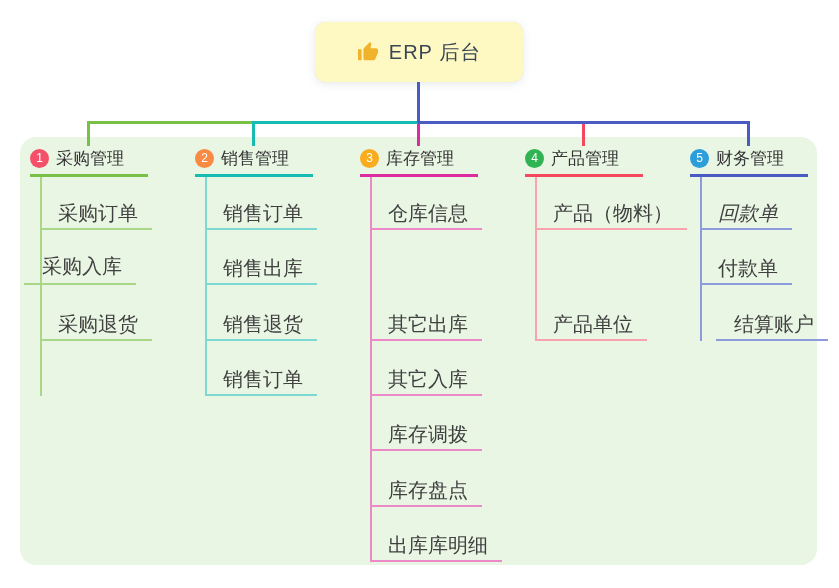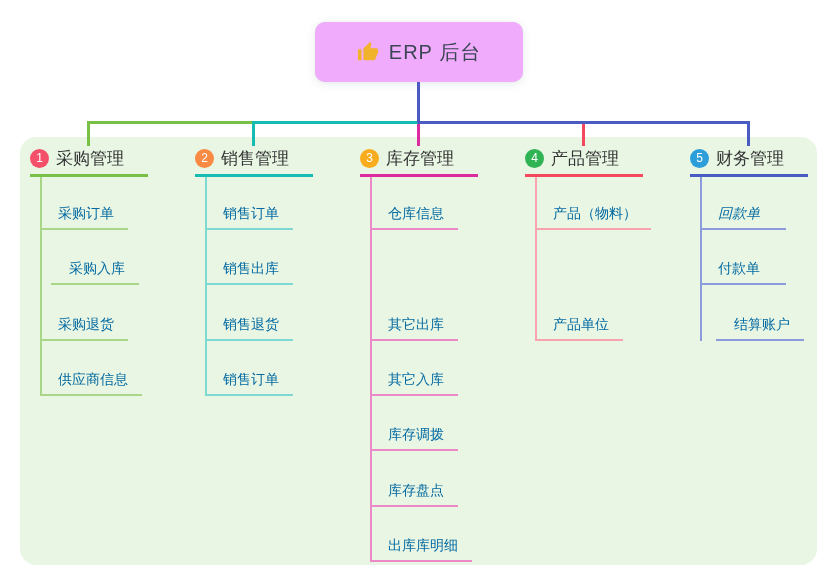--- a/index.html
+++ b/index.html
@@ -1,28 +1,28 @@
 <!DOCTYPE html>
 <html><head>
 <meta charset="utf-8">
 <style>
   html,body{margin:0;padding:0;background:#ffffff;}
   body{font-family:"Liberation Sans","DejaVu Sans",sans-serif;}
   #stage{position:relative;width:839px;height:588px;background:#ffffff;overflow:hidden;}
   #panel{position:absolute;left:20px;top:137px;width:797px;height:428px;background:#E9F6E4;border-radius:16px;}
-  #root-card{position:absolute;left:315px;top:22px;width:208px;height:60px;background:#f0abfc;border-radius:10px;
+  #root-card{position:absolute;left:315px;top:22px;width:208px;height:60px;background:#fef9c3;border-radius:10px;
              box-shadow:0 2px 10px rgba(60,80,90,.12), 0 0 1px rgba(60,80,90,.15);
              display:flex;align-items:center;justify-content:center;gap:10px;}
   #root-card .root-label{font-size:20px;color:#3A4654;letter-spacing:1px;}
   .line{position:absolute;}
   .heading{position:absolute;display:flex;align-items:center;gap:7px;height:25px;padding-bottom:3px;cursor:pointer;}
   .badge{width:19px;height:19px;border-radius:50%;color:#fff;font-size:12px;line-height:19px;text-align:center;flex:0 0 auto;}
   .heading .title{font-size:17px;color:#333333;white-space:nowrap;}
   .child{position:absolute;box-sizing:border-box;min-width:86px;padding:2px 14px 5px 18px;line-height:20px;
-         font-size:14px;color:#0369a1;white-space:nowrap;cursor:pointer;}
+         font-size:20px;color:#404040;white-space:nowrap;cursor:pointer;}
 </style>
 </head>
 <body>
 
 <div id="stage">
   <div id="panel"></div>
 
   <div id="root-card">
     <span style="display:flex;">
       <svg width="22" height="22" viewBox="0 0 24 24" aria-hidden="true">
@@ -35,23 +35,22 @@
     <div class="line" style="left: 253px; top: 121px; width: 165px; height: 3px; background: rgb(22, 188, 178);"></div>
     <div class="line" style="left: 418px; top: 121px; width: 331.5px; height: 3px; background: rgb(74, 92, 196);"></div>
     <div class="line" style="left: 416.5px; top: 82px; width: 3px; height: 41px; background: rgb(74, 92, 196);"></div>
     <div class="line" style="left: 86.5px; top: 121px; width: 3px; height: 25px; background: rgb(121, 192, 70);"></div>
     <div class="heading" style="left: 30px; top: 146px; width: 118px; border-bottom: 3px solid rgb(121, 192, 70);">
       <span class="badge" style="background: rgb(244, 80, 106);">1</span>
       <span class="title">采购管理</span>
     </div>
     <div class="line" style="left: 40px; top: 177px; width: 2px; height: 218.9px; background: rgb(169, 214, 135);"></div>
     <div class="child" style="left: 40px; top: 201px; border-bottom: 2px solid rgb(169, 214, 135);">采购订单</div>
-    <div class="child" style="left: 51px; top: 256.3px; border-bottom: 2px solid rgb(169, 214, 135);">采购入库</div>
+    <div class="child" style="left: 24px; top: 256.3px; border-bottom: 2px solid rgb(169, 214, 135); font-family: Liberation Mono, monospace;">采购入库</div>
     <div class="child" style="left: 40px; top: 311.6px; border-bottom: 2px solid rgb(169, 214, 135);">采购退货</div>
-    <div class="child" style="left: 40px; top: 366.9px; border-bottom: 2px solid rgb(169, 214, 135);">供应商信息</div>
     <div class="line" style="left: 251.5px; top: 121px; width: 3px; height: 25px; background: rgb(22, 188, 178);"></div>
     <div class="heading" style="left: 195px; top: 146px; width: 118px; border-bottom: 3px solid rgb(22, 188, 178);">
       <span class="badge" style="background: rgb(249, 138, 68);">2</span>
       <span class="title">销售管理</span>
     </div>
     <div class="line" style="left: 205px; top: 177px; width: 2px; height: 218.9px; background: rgb(127, 217, 211);"></div>
     <div class="child" style="left: 205px; top: 201px; border-bottom: 2px solid rgb(127, 217, 211);">销售订单</div>
     <div class="child" style="left: 205px; top: 256.3px; border-bottom: 2px solid rgb(127, 217, 211);">销售出库</div>
     <div class="child" style="left: 205px; top: 311.6px; border-bottom: 2px solid rgb(127, 217, 211);">销售退货</div>
     <div class="child" style="left: 205px; top: 366.9px; border-bottom: 2px solid rgb(127, 217, 211);">销售订单</div>

